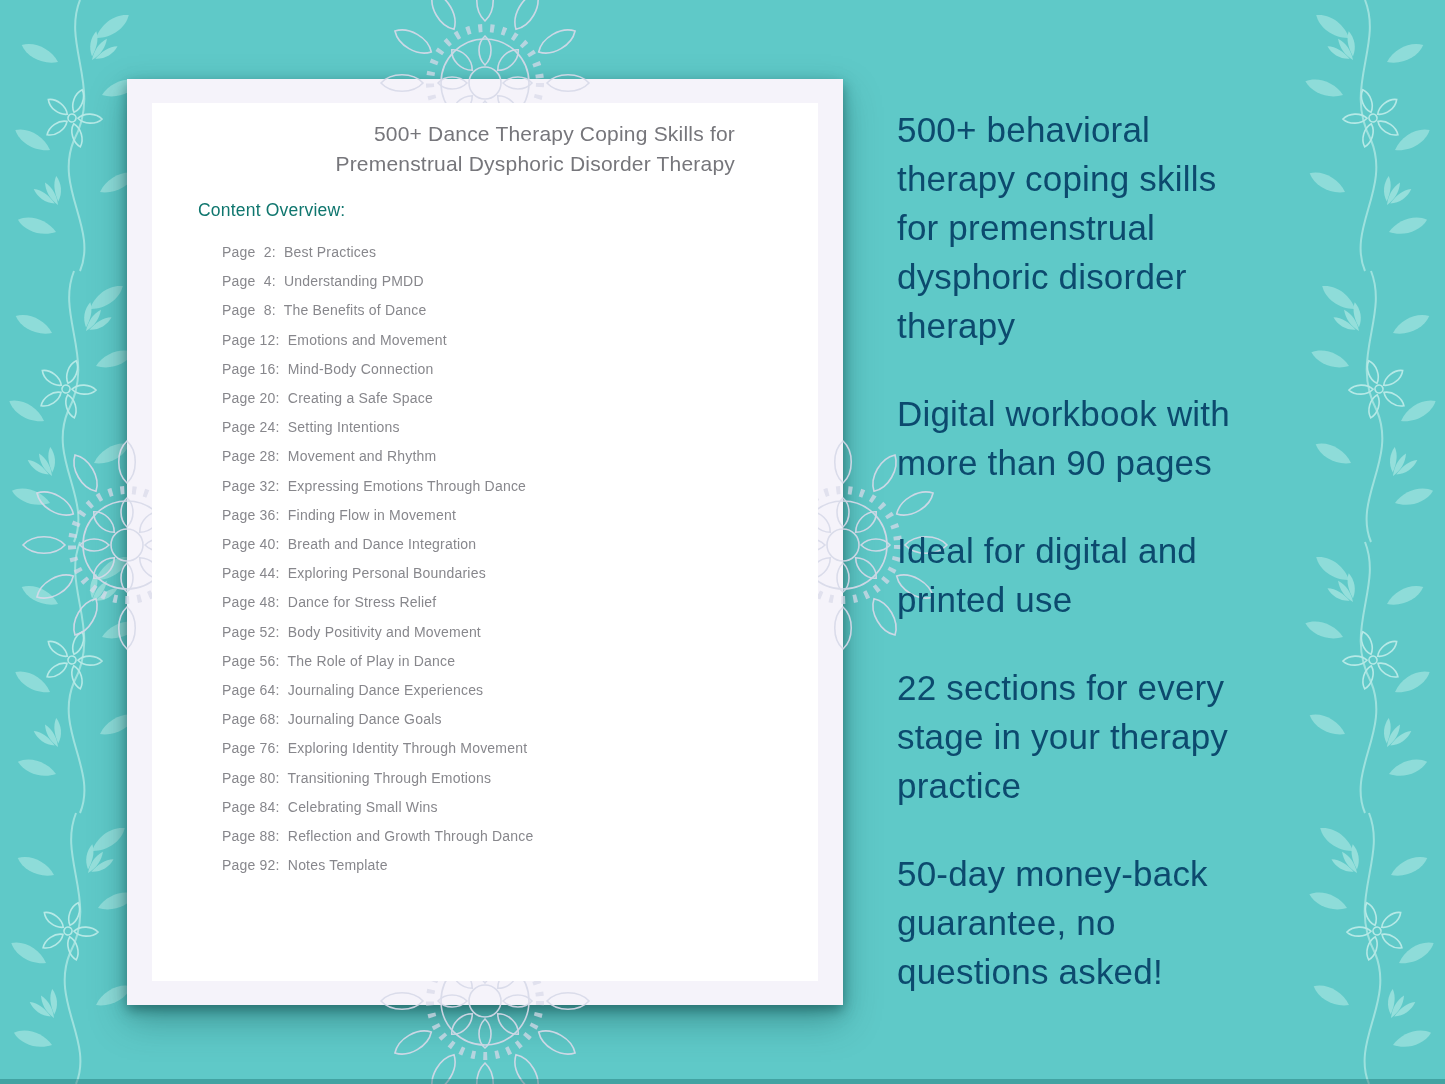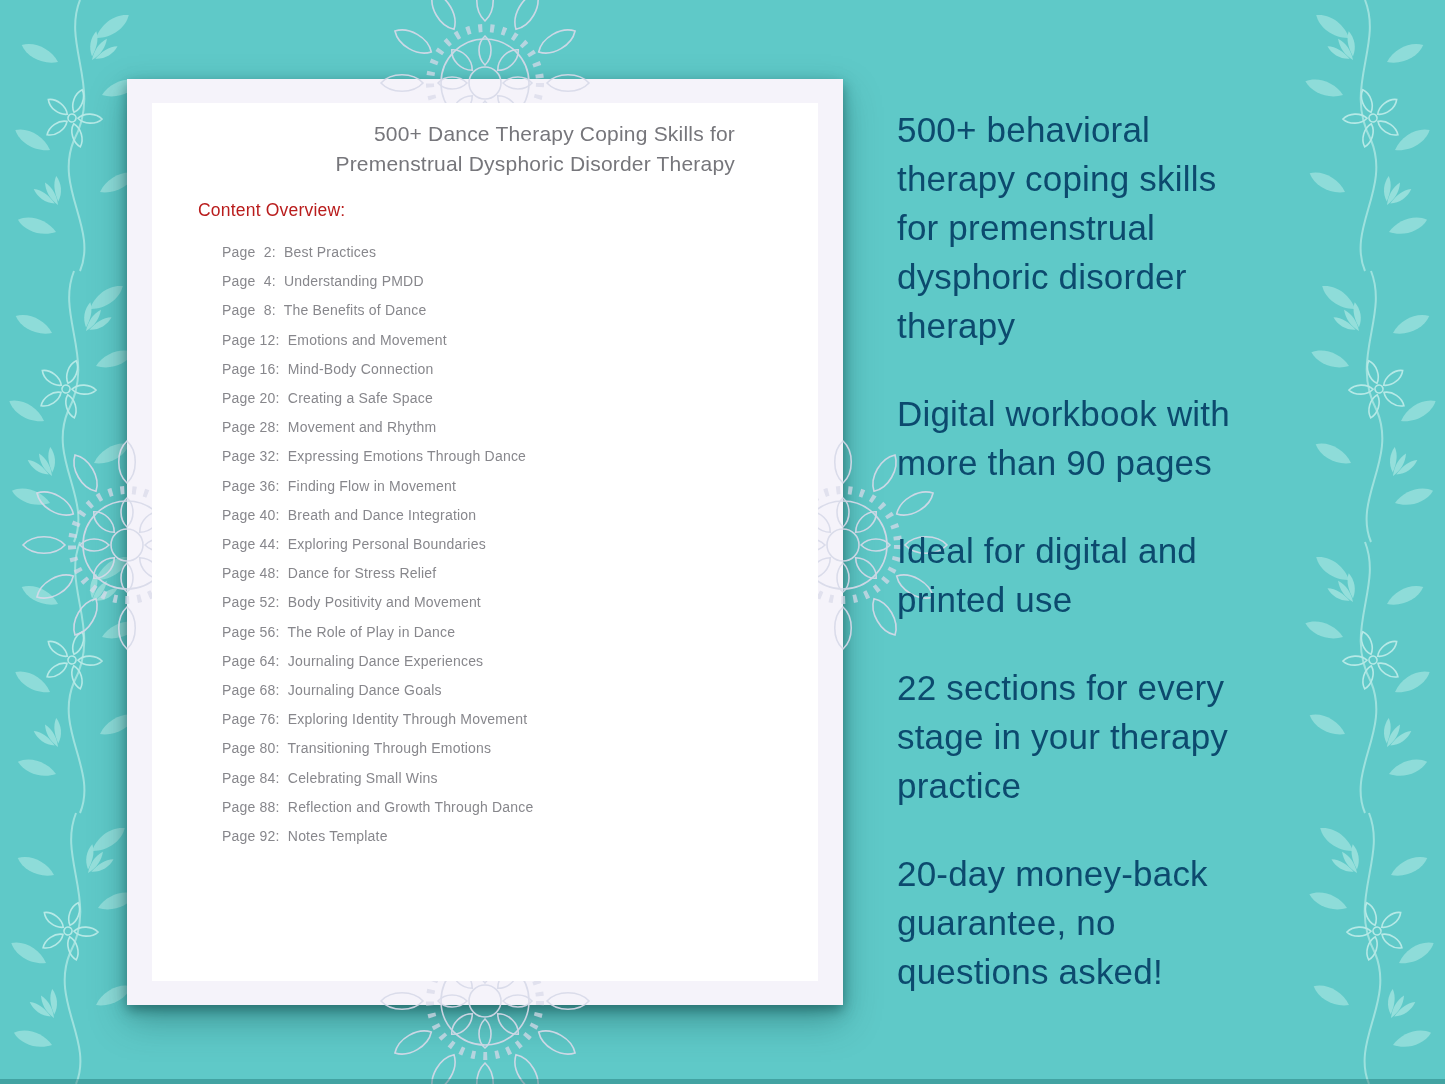--- a/index.html
+++ b/index.html
@@ -34,21 +34,21 @@
 
   .doc-title {
     margin:16px auto 0 auto; width:500px;
     text-align:right; white-space:pre-line;
     font-size:21px; line-height:30px; font-weight:500;
     letter-spacing:.2px; color:#76767b;
   }
   .overview-label {
     margin:19px 0 0 46px;
     font-size:17.5px; line-height:24px;
-    letter-spacing:.2px; color:#b91c1c;
+    letter-spacing:.2px; color:#0f766e;
   }
   .toc { margin:16px 0 4px 70px; }
   .toc-item {
     font-size:14px; line-height:29.2px;
     letter-spacing:.2px; color:#87878c;
     white-space:pre;
   }
 
   
   .features {
@@ -165,20 +165,21 @@
     <div class="doc-title">500+ Dance Therapy Coping Skills for
 Premenstrual Dysphoric Disorder Therapy</div>
     <div class="overview-label">Content Overview:</div>
     <div class="toc">
         <div class="toc-item">Page  2:  Best Practices</div>
         <div class="toc-item">Page  4:  Understanding PMDD</div>
         <div class="toc-item">Page  8:  The Benefits of Dance</div>
         <div class="toc-item">Page 12:  Emotions and Movement</div>
         <div class="toc-item">Page 16:  Mind-Body Connection</div>
         <div class="toc-item">Page 20:  Creating a Safe Space</div>
+        <div class="toc-item">Page 24:  Setting Intentions</div>
         <div class="toc-item">Page 28:  Movement and Rhythm</div>
         <div class="toc-item">Page 32:  Expressing Emotions Through Dance</div>
         <div class="toc-item">Page 36:  Finding Flow in Movement</div>
         <div class="toc-item">Page 40:  Breath and Dance Integration</div>
         <div class="toc-item">Page 44:  Exploring Personal Boundaries</div>
         <div class="toc-item">Page 48:  Dance for Stress Relief</div>
         <div class="toc-item">Page 52:  Body Positivity and Movement</div>
         <div class="toc-item">Page 56:  The Role of Play in Dance</div>
         <div class="toc-item">Page 64:  Journaling Dance Experiences</div>
         <div class="toc-item">Page 68:  Journaling Dance Goals</div>
@@ -197,18 +198,18 @@
 for premenstrual
 dysphoric disorder
 therapy</p>
   <p class="feature">Digital workbook with
 more than 90 pages</p>
   <p class="feature">Ideal for digital and
 printed use</p>
   <p class="feature">22 sections for every
 stage in your therapy
 practice</p>
-  <p class="feature">20-day money-back
+  <p class="feature">50-day money-back
 guarantee, no
 questions asked!</p>
 </div>
 
 <div class="bottom-strip"></div>
 
 </body></html>

